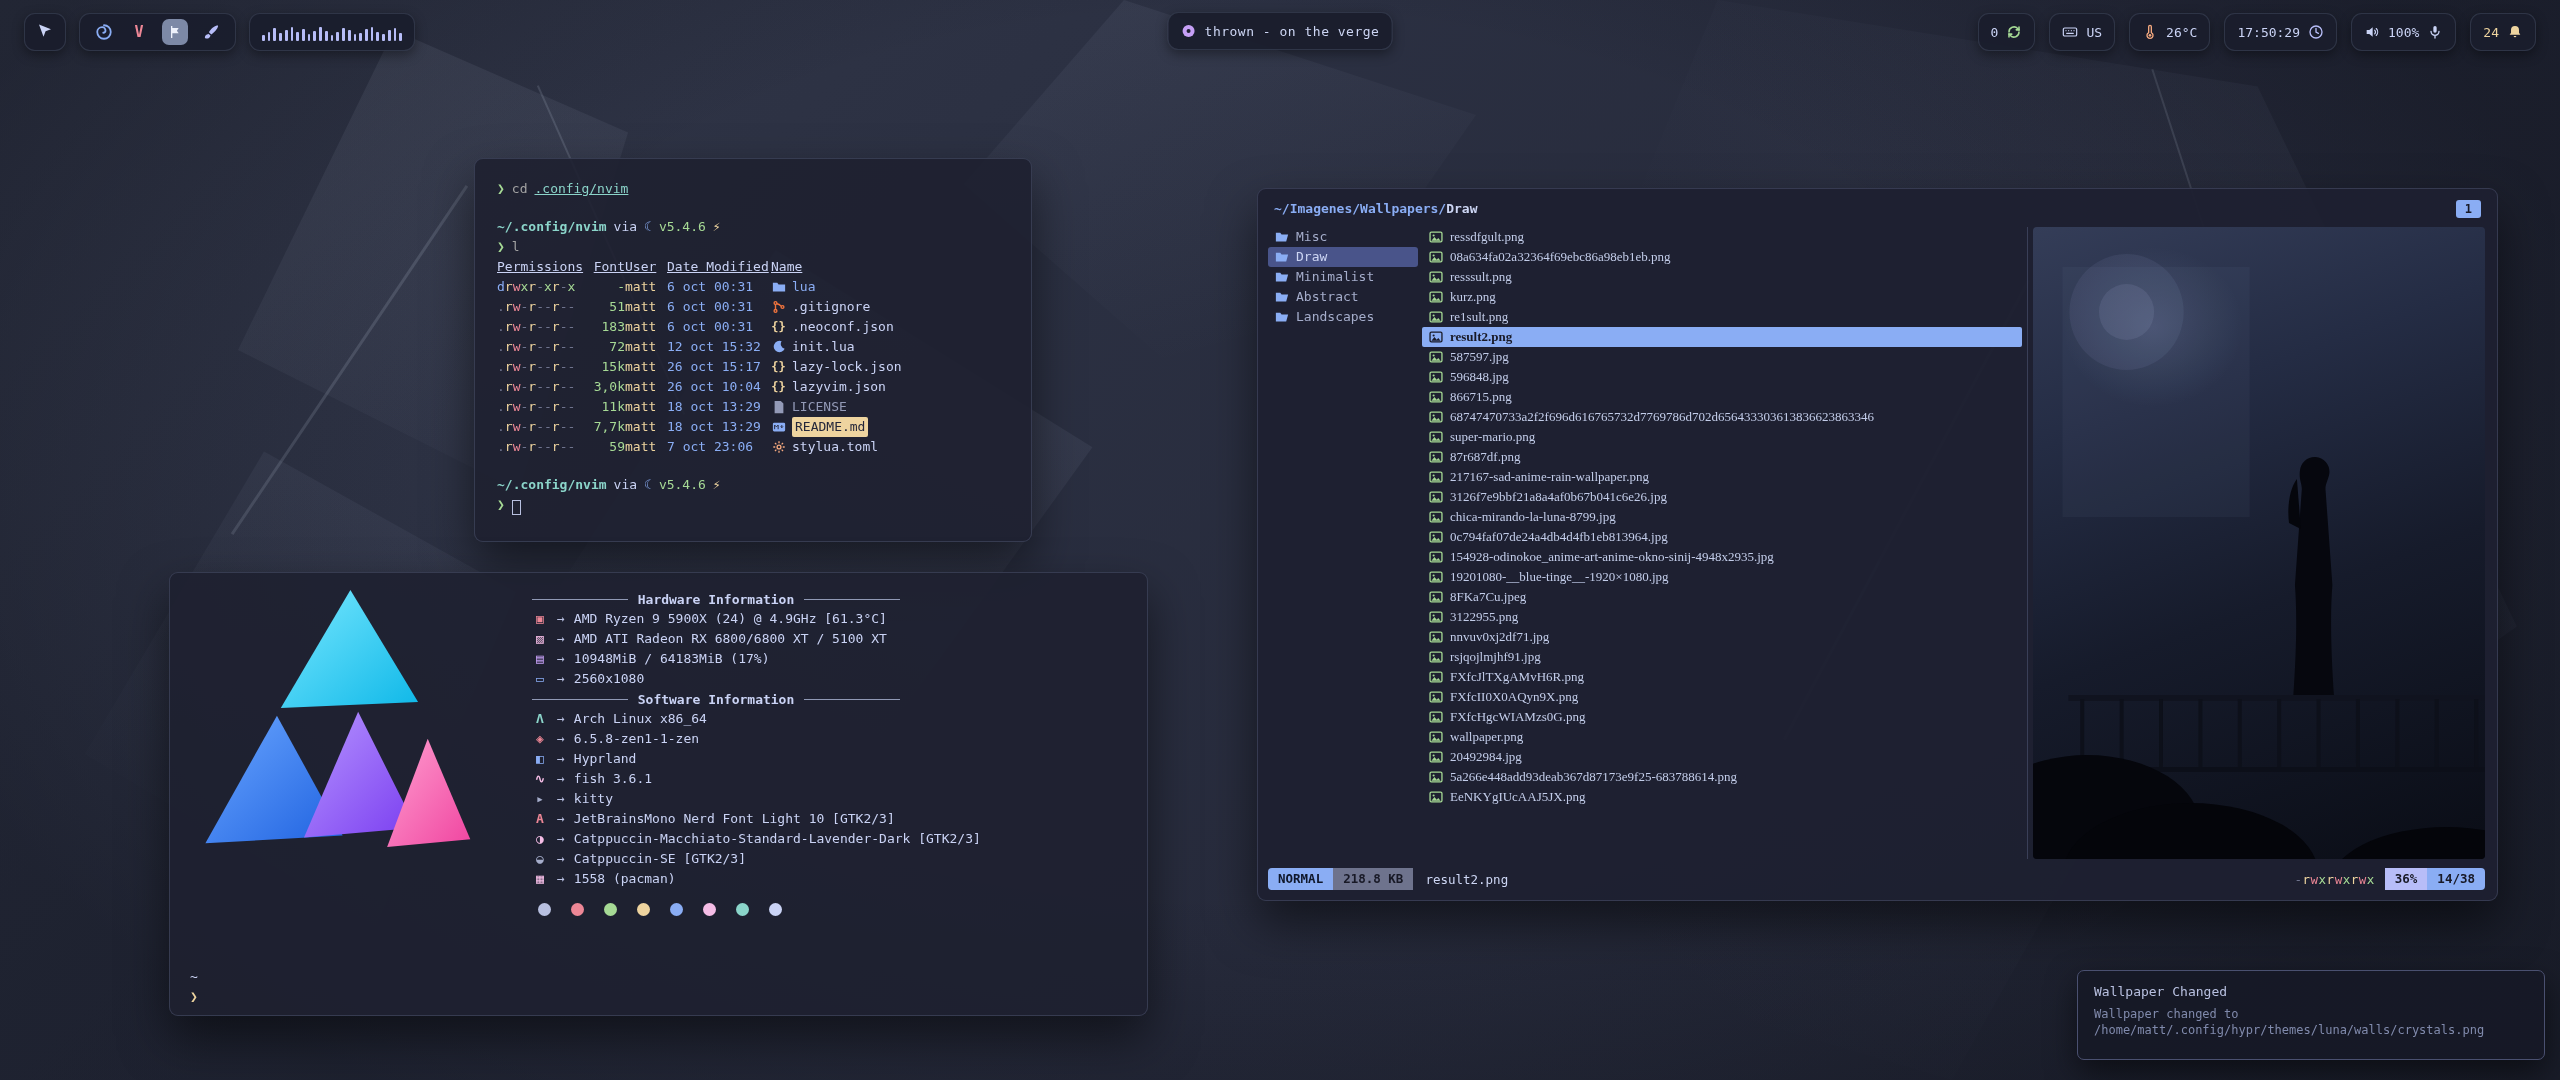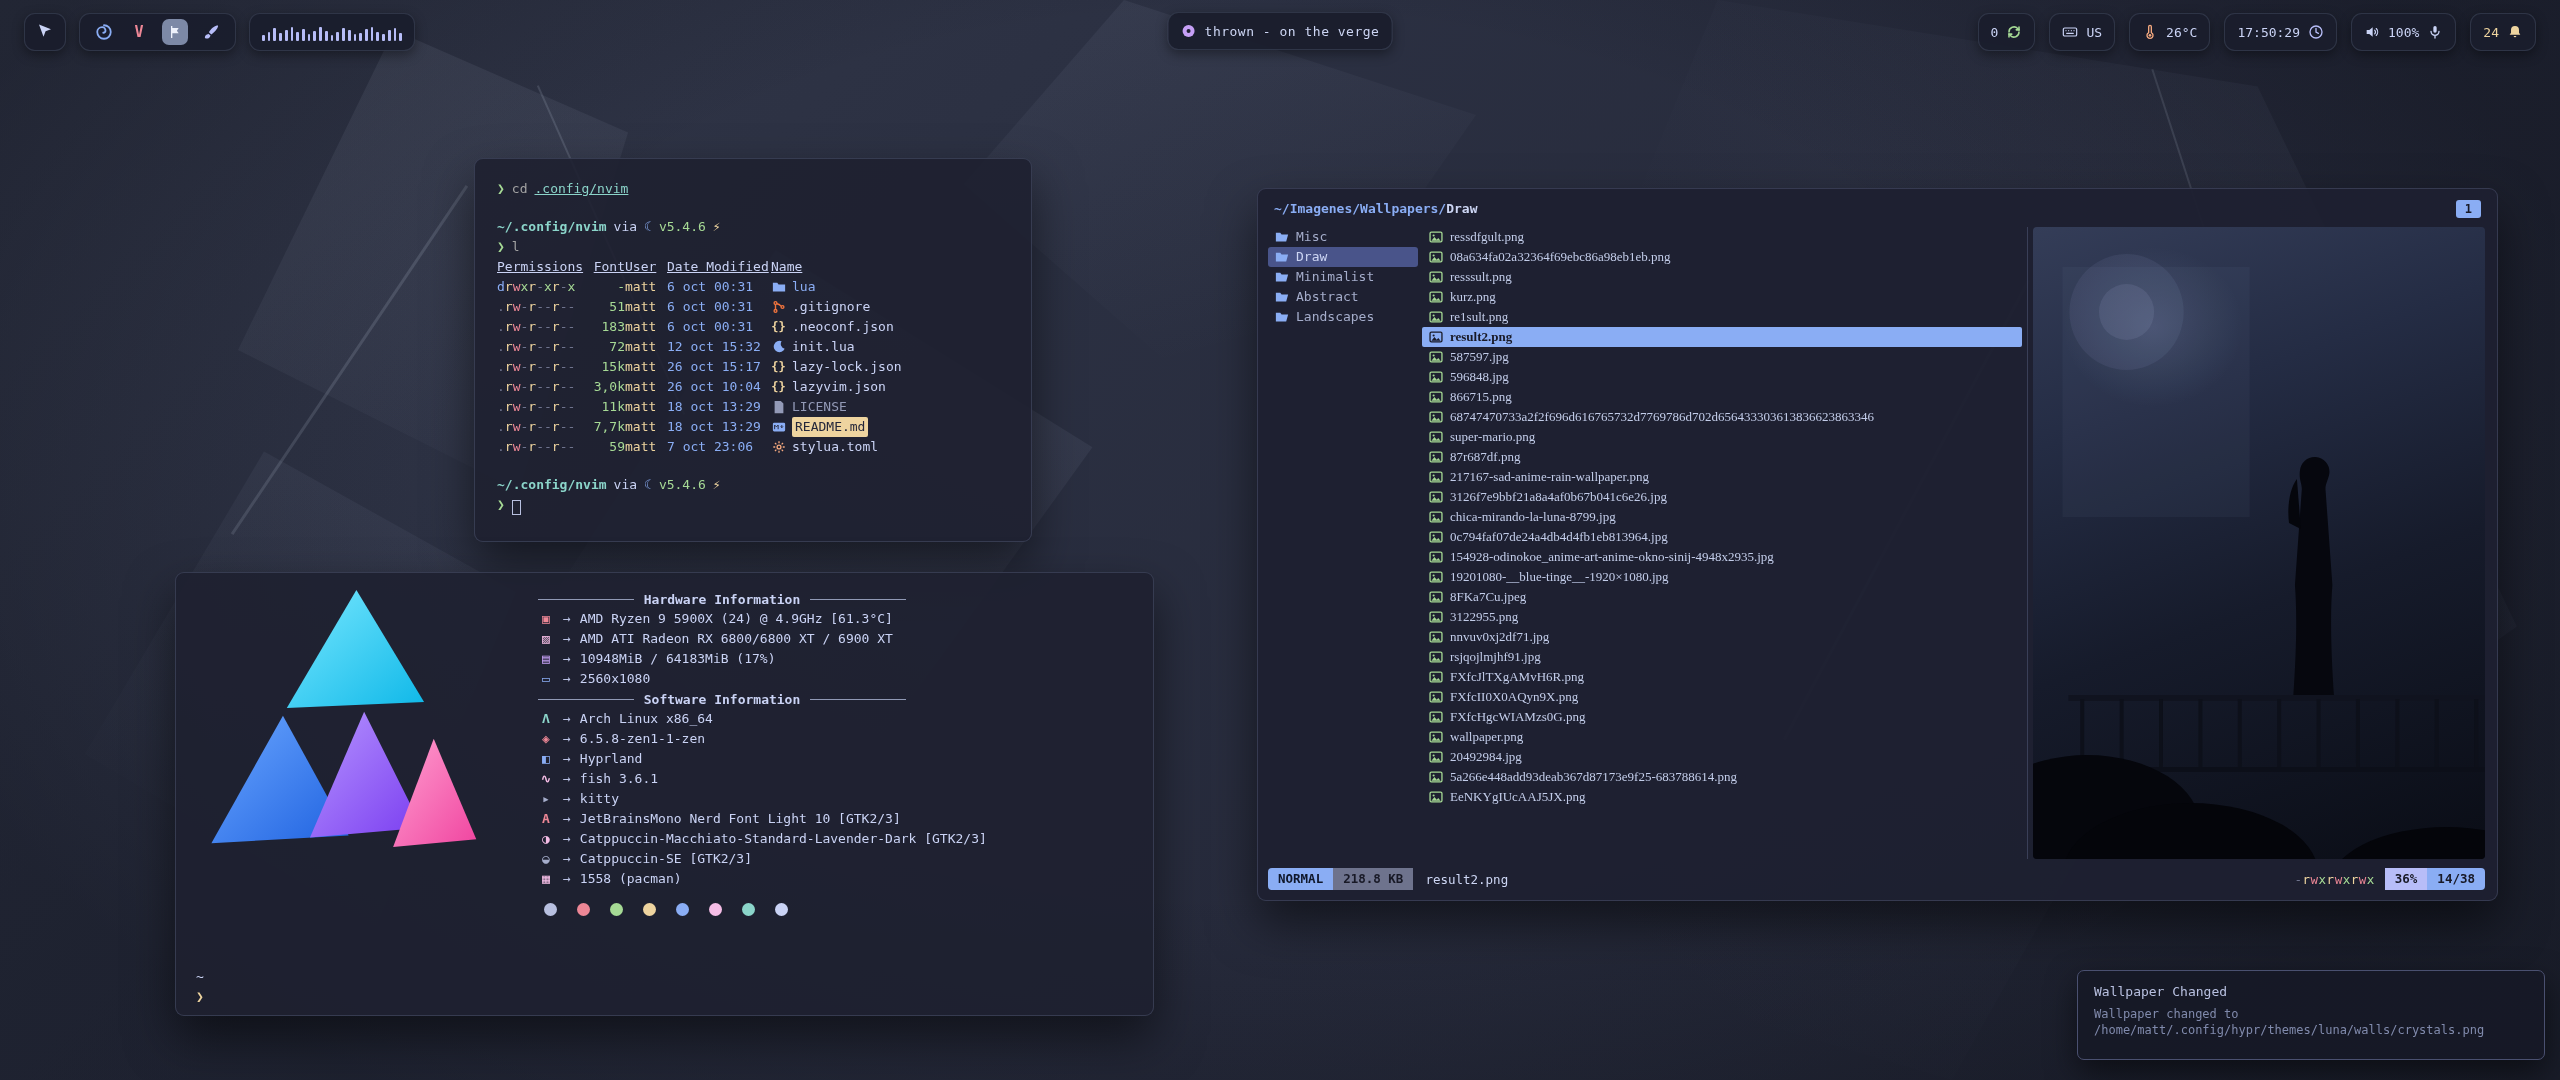--- a/index.html
+++ b/index.html
@@ -86,21 +86,21 @@
   .c-user { width:42px; color:#eed49f; }
   .c-date { width:104px; color:#8aadf4; }
   .c-name { flex:1; display:flex; gap:6px; align-items:center; }
   .fic { width:15px; height:15px; display:inline-flex; align-items:center; justify-content:center; flex:0 0 auto; }
   .fic svg { width:14px; height:14px; display:block; }
   .braces { font-weight:bold; font-size:12px; }
   .fname.hl { background:#eed49f; color:#24273a !important; padding:0 3px; border-radius:2px; }
   .cursor { display:inline-block; width:9px; height:15px; border:1.5px solid #b8c0e0; transform:translateY(2px); }
 
   
-  #fetch { left:175px; top:572px; width:979px; height:444px; }
+  #fetch { left:169px; top:572px; width:979px; height:444px; }
   .logo { position:absolute; left:18px; top:10px; width:290px; height:302px; }
   .fetch-info { position:absolute; left:362px; top:16px; right:20px; font-size:13px; }
   .sec { display:flex; align-items:center; gap:10px; width:368px; height:20px; color:#cad3f5; font-weight:bold; }
   .sec i { height:1px; background:#9099b5; flex:1; }
   .fetch-line { display:flex; gap:9px; height:20px; line-height:20px; align-items:center; color:#cad3f5; white-space:pre; }
   .f-ic { width:16px; text-align:center; font-weight:bold; }
   .f-arrow { color:#b9c1e3; }
   .dots { display:flex; gap:20px; margin-top:14px; padding-left:6px; }
   .dot { width:13px; height:13px; border-radius:50%; }
   .fetch-prompt { position:absolute; left:20px; bottom:8px; font-size:13px; }
@@ -388,21 +388,21 @@
   </svg>
 
   <div class="fetch-info">
     <div class="sec">
       <i></i>
         <span>Hardware Information</span>
         <i></i>
     </div>
     <div id="hw-lines">
         <div class="fetch-line"><span class="f-ic" style="color:#ed8796">▣</span><span class="f-arrow">→</span><span class="f-text">AMD Ryzen 9 5900X (24) @ 4.9GHz [61.3°C]</span></div>
-        <div class="fetch-line"><span class="f-ic" style="color:#f5bde6">▨</span><span class="f-arrow">→</span><span class="f-text">AMD ATI Radeon RX 6800/6800 XT / 6900 XT</span></div>
+        <div class="fetch-line"><span class="f-ic" style="color:#f5bde6">▨</span><span class="f-arrow">→</span><span class="f-text">AMD ATI Radeon RX 6800/6800 XT / 5100 XT</span></div>
         <div class="fetch-line"><span class="f-ic" style="color:#c6a0f6">▤</span><span class="f-arrow">→</span><span class="f-text">10948MiB / 64183MiB (17%)</span></div>
         <div class="fetch-line"><span class="f-ic" style="color:#8aadf4">▭</span><span class="f-arrow">→</span><span class="f-text">2560x1080</span></div>
       </div>
     <div class="sec">
       <i></i>
         <span>Software Information</span>
         <i></i>
     </div>
     <div id="sw-lines">
         <div class="fetch-line"><span class="f-ic" style="color:#8bd5ca">Λ</span><span class="f-arrow">→</span><span class="f-text">Arch Linux x86_64</span></div>

